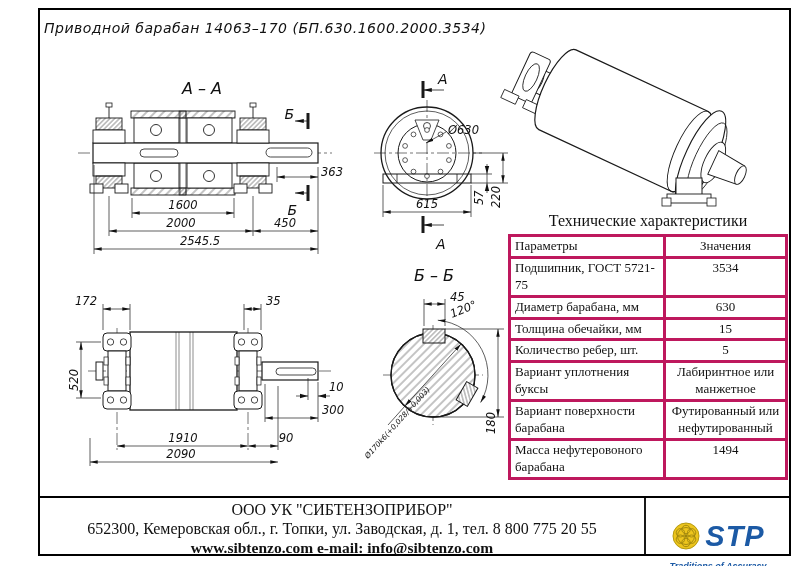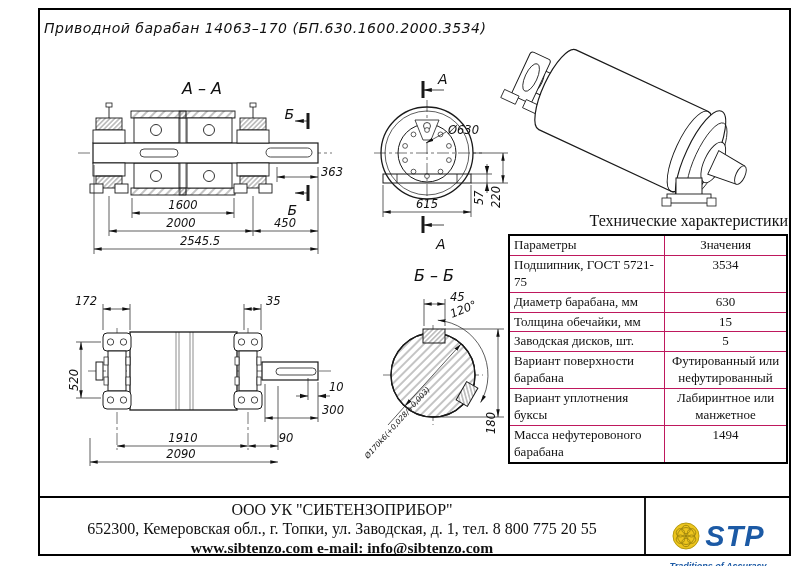--- a/index.html
+++ b/index.html
@@ -6,23 +6,23 @@
   body{width:800px;height:566px;position:relative;overflow:hidden;
        font-family:"Liberation Serif",serif;color:#111;}
   svg text{fill:#111;}
   .dim{font-family:"DejaVu Sans",sans-serif;font-style:italic;font-size:11.5px;}
   .dims{font-family:"DejaVu Sans",sans-serif;font-style:italic;font-size:7.5px;}
   .mark{font-family:"DejaVu Sans",sans-serif;font-style:italic;font-size:14px;}
   .viewlabel{font-family:"DejaVu Sans",sans-serif;font-style:italic;font-size:16px;}
   .page-title{position:absolute;left:44px;top:20px;width:750px;
        font-family:"DejaVu Sans",sans-serif;font-style:italic;font-size:14px;letter-spacing:.5px;}
   .tech{position:absolute;left:508px;top:212px;width:280px;}
-  .tech-title{text-align:right;font-size:16px;margin-bottom:4px;}
+  .tech-title{text-align:center;font-size:16px;margin-bottom:4px;}
   .tech table{border-collapse:collapse;width:100%;border:2px solid #000;}
-  .tech td,.tech th{border:1px solid #be185d;font-size:13px;font-weight:normal;
+  .tech td,.tech th{border:3px solid #be185d;font-size:13px;font-weight:normal;
        padding:1px 4px;line-height:1.3;vertical-align:top;}
   .tech th.p,.tech td.p{width:56%;text-align:left;}
   .tech th.v,.tech td.v{text-align:center;}
   .footer{position:absolute;left:39px;top:498px;width:606px;height:58px;
        text-align:center;padding-top:2px;box-sizing:border-box;}
   .footer .l1{font-size:16px;line-height:19px;}
   .footer .l2{font-size:16px;line-height:19px;}
   .footer .l3{font-size:15.5px;line-height:19px;font-weight:bold;}
   .logo{position:absolute;left:646px;top:518px;width:144px;height:58px;
        display:flex;flex-direction:column;align-items:center;justify-content:center;}
@@ -344,30 +344,30 @@
     </tr>
     <tr>
       <td class="p">Диаметр барабана, мм</td>
       <td class="v">630</td>
     </tr>
     <tr>
       <td class="p">Толщина обечайки, мм</td>
       <td class="v">15</td>
     </tr>
     <tr>
-      <td class="p">Заводская дисков, шт.</td>
+      <td class="p">Количество ребер, шт.</td>
       <td class="v">5</td>
+    </tr>
+    <tr>
+      <td class="p">Вариант уплотнения буксы</td>
+      <td class="v">Лабиринтное или манжетное</td>
     </tr>
     <tr>
       <td class="p">Вариант поверхности барабана</td>
       <td class="v">Футированный или нефутированный</td>
-    </tr>
-    <tr>
-      <td class="p">Вариант уплотнения буксы</td>
-      <td class="v">Лабиринтное или манжетное</td>
     </tr>
     <tr>
       <td class="p">Масса нефутеровоного барабана</td>
       <td class="v">1494</td>
     </tr>
   </tbody>
     </table>
 </div>
 
 <div class="footer">

